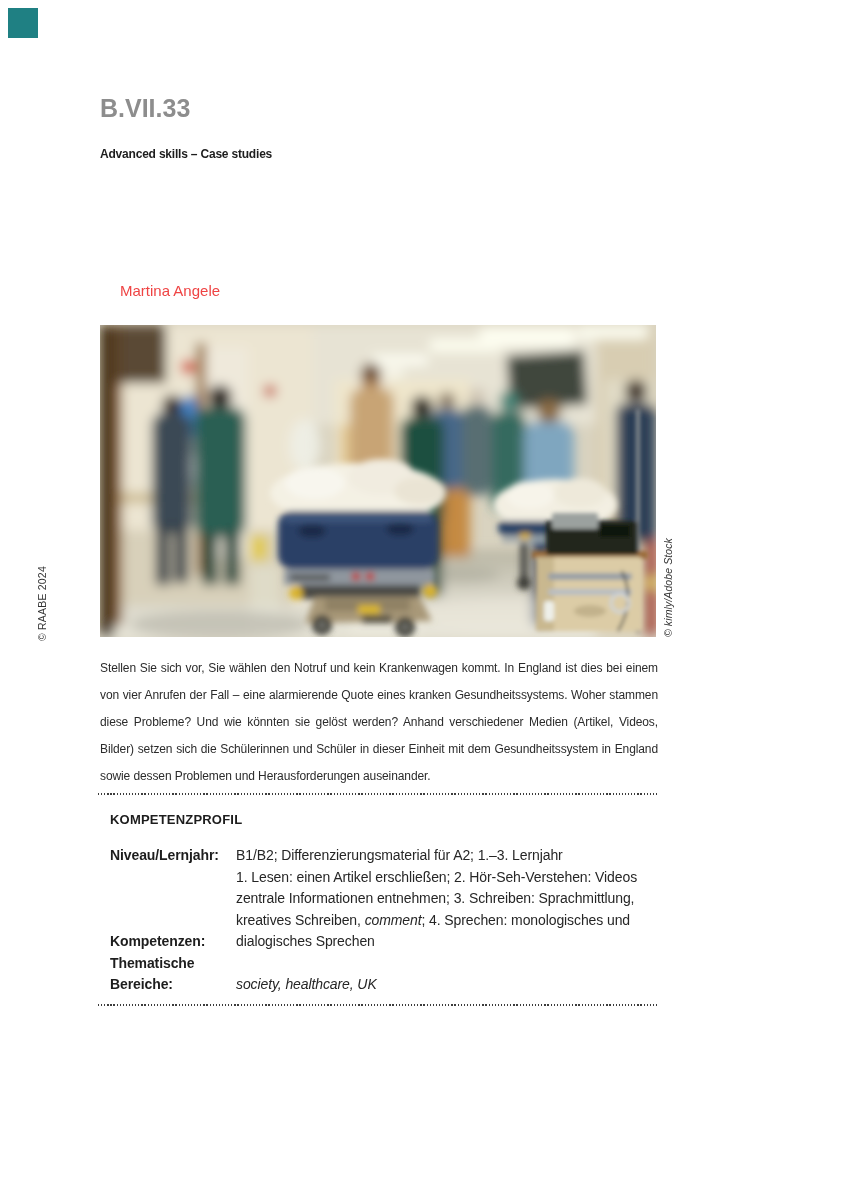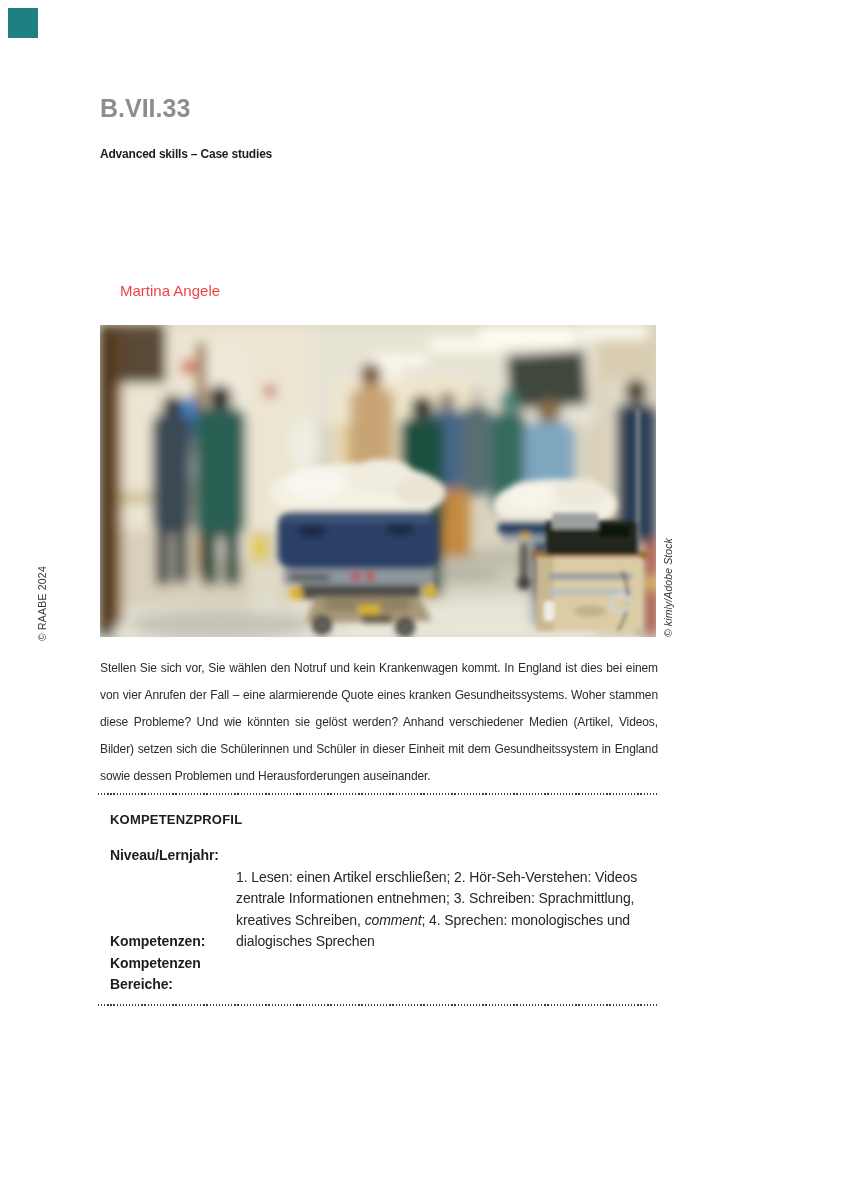--- a/index.html
+++ b/index.html
@@ -243,25 +243,27 @@
 
   <div class="intro">Stellen Sie sich vor, Sie wählen den Notruf und kein Krankenwagen kommt. In England ist dies bei einem von vier Anrufen der Fall – eine alarmierende Quote eines kranken Gesundheitssystems. Woher stammen diese Probleme? Und wie könnten sie gelöst werden? Anhand verschiedener Medien (Artikel, Videos, Bilder) setzen sich die Schülerinnen und Schüler in dieser Einheit mit dem Gesundheitssystem in England sowie dessen Problemen und Herausforderungen auseinander.</div>
 
   <div class="dotted dotted-top"></div>
 
   <div class="profile-heading">KOMPETENZPROFIL</div>
 
   <div class="profile-table">
     <div class="profile-row">
       <div class="profile-label">Niveau/Lernjahr:</div>
+      <div class="profile-value">B1/B2; Differenzierungsmaterial für A2; 1.–3. Lernjahr</div>
     </div>
     <div class="profile-row">
       <div class="profile-label">Kompetenzen:</div>
       <div class="profile-value"><span>1. Lesen: einen Artikel erschließen; 2. Hör-Seh-Verstehen: Videos zentrale Informationen entnehmen; 3. Schreiben: Sprachmittlung, kreatives Schreiben, </span><span class="italic">comment</span><span>; 4. Sprechen: monologisches und dialogisches Sprechen</span></div>
     </div>
     <div class="profile-row">
-      <div class="profile-label">Kompetenzen Bereiche:</div>
+      <div class="profile-label">Thematische Bereiche:</div>
+      <div class="profile-value italic">society, healthcare, UK</div>
     </div>
   </div>
 
   <div class="dotted dotted-bottom"></div>
 
 </div>
 
 </body></html>

